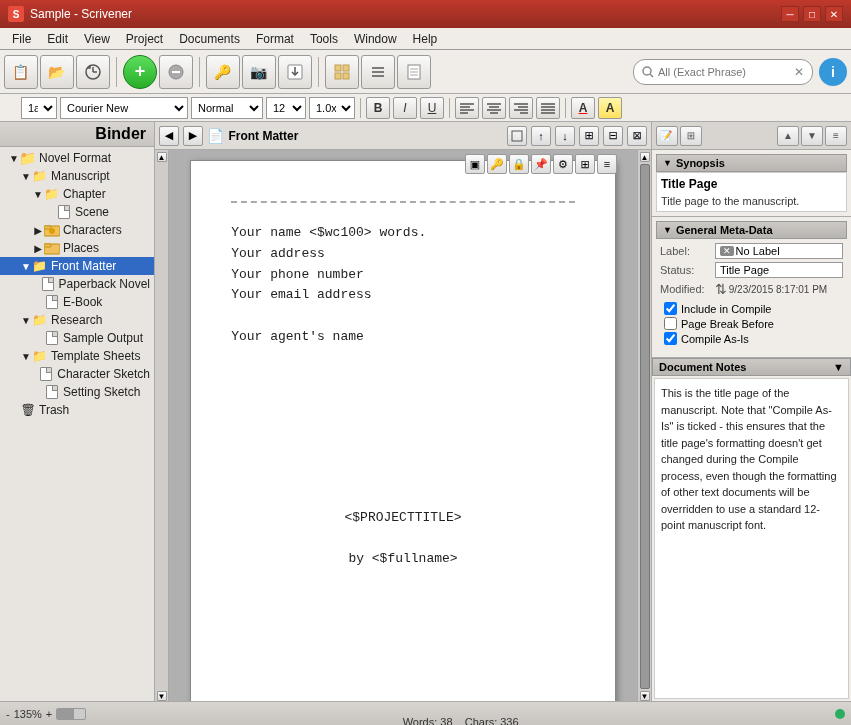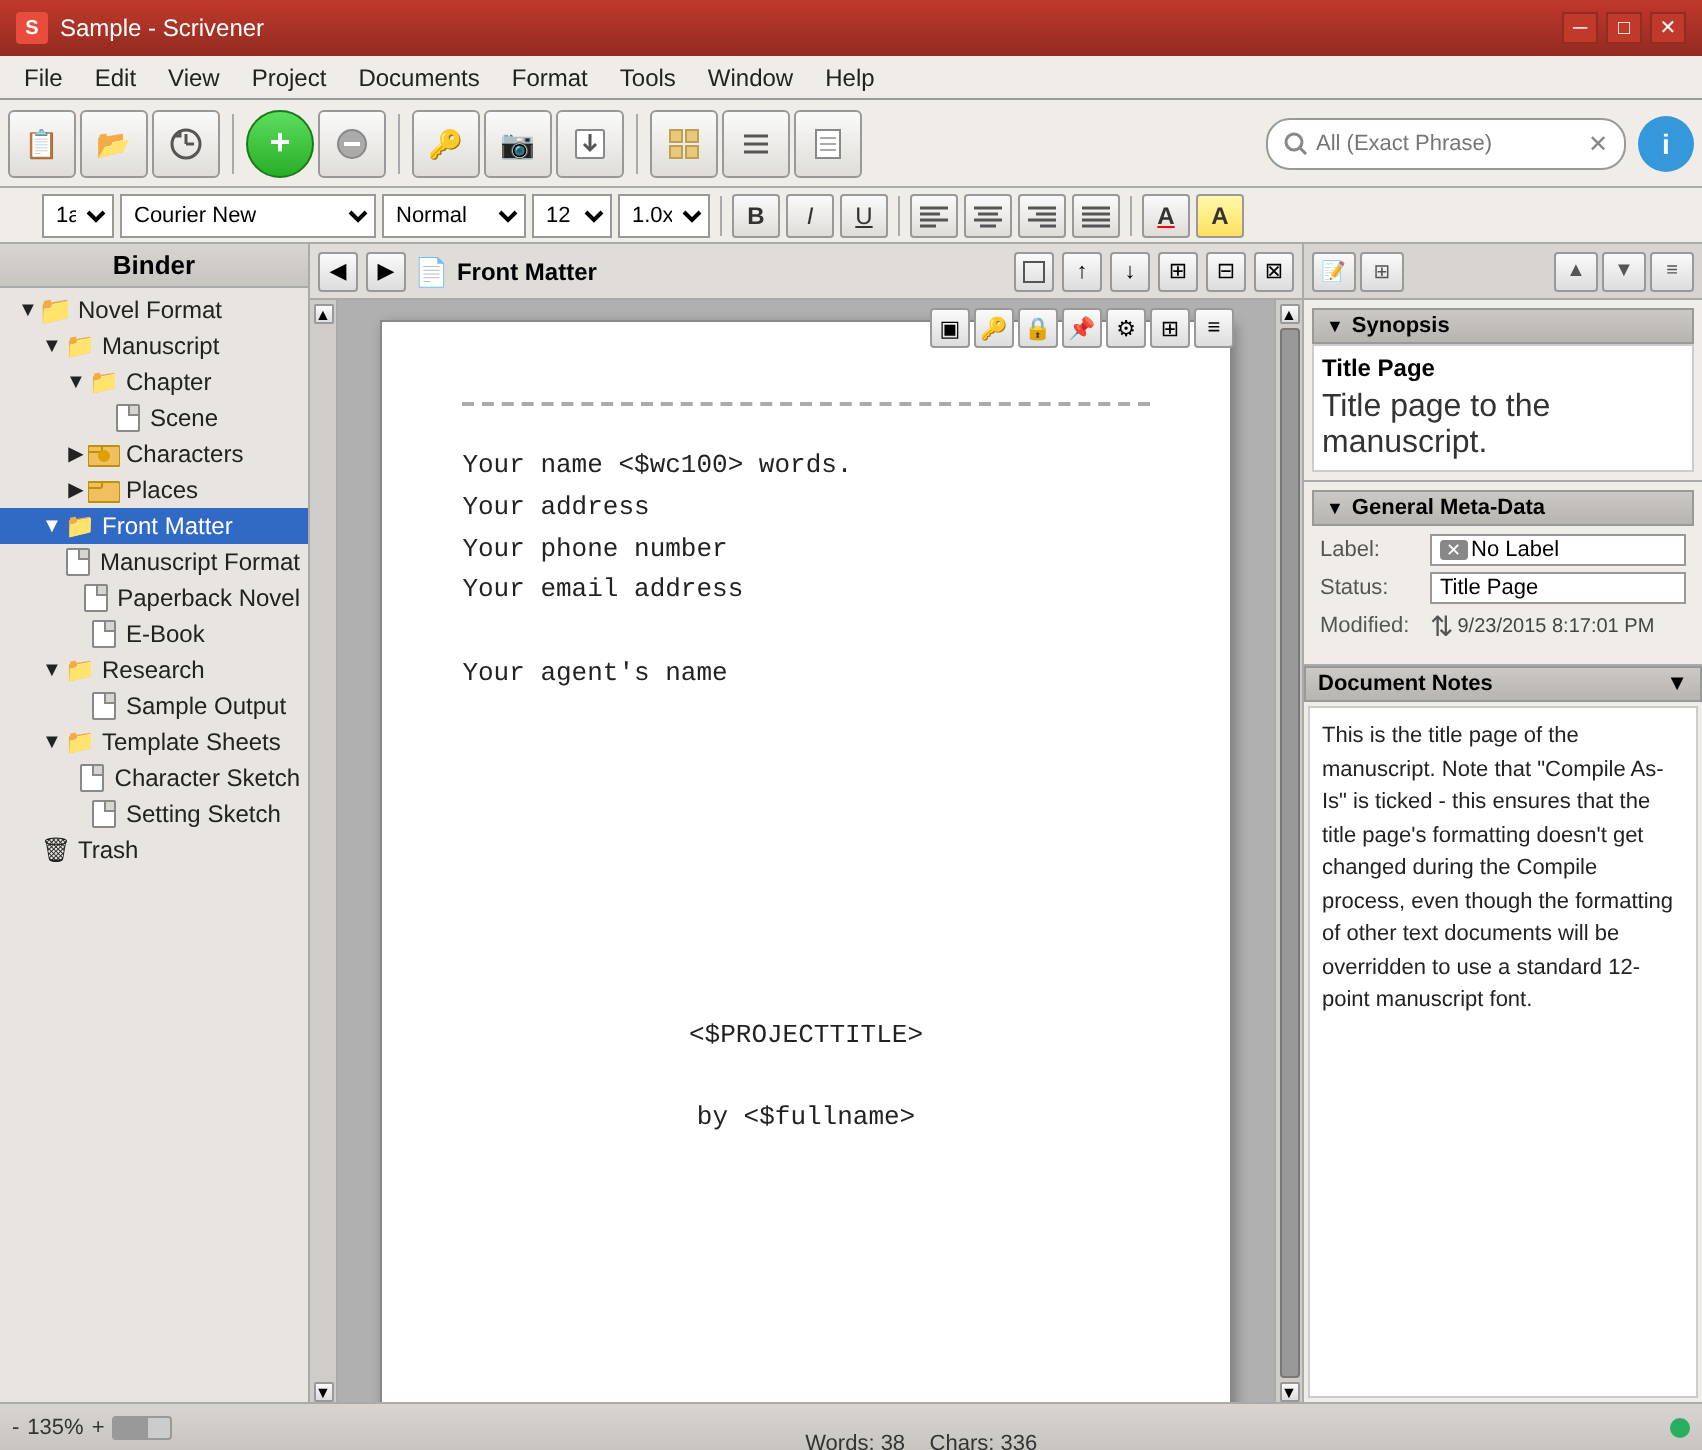--- a/index.html
+++ b/index.html
@@ -117,23 +117,23 @@
     #binder {
       width: 155px;
       background: #e8e4df;
       border-right: 1px solid #aaa;
       display: flex; flex-direction: column;
       overflow: hidden;
     }
     #binder-header {
       background: linear-gradient(to bottom, #d8d4cf, #c8c4bf);
       padding: 3px 8px;
-      font-weight: bold; font-size: 13px;
+      font-weight: bold; font-size: 16px;
       border-bottom: 1px solid #aaa;
-      text-align: center;
+      text-align: right;
     }
     #binder-tree { flex: 1; overflow-y: auto; padding: 2px 0; }
     .tree-item {
       display: flex; align-items: center;
       padding: 2px 4px; cursor: pointer; font-size: 12px; color: #222;
       white-space: nowrap;
     }
     .tree-item.selected { background: #316ac5; color: white; }
     .tree-item .indent { display: inline-block; }
     .tree-item .arrow { width: 12px; font-size: 10px; display: inline-block; text-align: center; }
@@ -212,21 +212,21 @@
       background: linear-gradient(to bottom, #ccc8c3, #b8b4af);
       padding: 2px 6px;
       font-weight: bold; font-size: 11px;
       display: flex; align-items: center; gap: 4px;
       cursor: pointer;
       border: 1px solid #999;
     }
     .section-header .collapse-arrow { font-size: 9px; }
     .section-content { padding: 4px; background: white; border: 1px solid #ccc; min-height: 40px; }
     .synopsis-title { font-weight: bold; font-size: 12px; margin-bottom: 4px; }
-    .synopsis-text { font-size: 16px; color: #333; }
+    .synopsis-text { font-size: 11px; color: #333; }
 
     #meta-section {
       padding: 4px;
       border-bottom: 1px solid #aaa;
     }
     .meta-row {
       display: flex; align-items: center; margin-bottom: 3px; font-size: 11px;
     }
     .meta-label { width: 55px; color: #555; flex-shrink: 0; }
     .meta-value {
@@ -490,28 +490,20 @@
         <span>Places</span>
       </div>
 
       <div class="tree-item selected">
         <span class="indent" style="width:16px"></span>
         <span class="arrow">▼</span>
         <span class="icon">📁</span>
         <span>Front Matter</span>
       </div>
 
-      <div class="tree-item">
-        <span class="indent" style="width:28px"></span>
-        <span class="arrow"> </span>
-        <span class="icon">
-          <div class="icon-doc"></div>
-        </span>
-        <span>Manuscript Format</span>
-      </div>
 
       <div class="tree-item">
         <span class="indent" style="width:28px"></span>
         <span class="arrow"> </span>
         <span class="icon">
           <div class="icon-doc"></div>
         </span>
         <span>Paperback Novel</span>
       </div>
 
@@ -686,20 +678,34 @@
           <span class="meta-label">Status:</span>
           <div class="meta-value">
             <span>Title Page</span>
           </div>
         </div>
         <div class="meta-row">
           <span class="meta-label">Modified:</span>
           <span style="font-size:14px; color:#555; cursor:pointer; margin-right:2px;">⇅</span>
           <span class="meta-modified">9/23/2015 8:17:01 PM</span>
         </div>
+        <div class="meta-checkboxes">
+          <div class="meta-check-row">
+            <input type="checkbox" id="chk1" checked="" style="">
+            <label for="chk1">Include in Compile</label>
+          </div>
+          <div class="meta-check-row">
+            <input type="checkbox" id="chk2" style="">
+            <label for="chk2">Page Break Before</label>
+          </div>
+          <div class="meta-check-row">
+            <input type="checkbox" id="chk3" checked="" style="">
+            <label for="chk3">Compile As-Is</label>
+          </div>
+        </div>
       </div>
     </div>
 
     <div id="doc-notes-section">
       <div class="doc-notes-header">
         <span>Document Notes</span>
         <span>▼</span>
       </div>
       <div class="doc-notes-content" contenteditable="true" style="">This is the title page of the manuscript. Note that "Compile As-Is" is ticked - this ensures that the title page's formatting doesn't get changed during the Compile process, even though the formatting of other text documents will be overridden to use a standard 12-point manuscript font.</div>
     </div>

